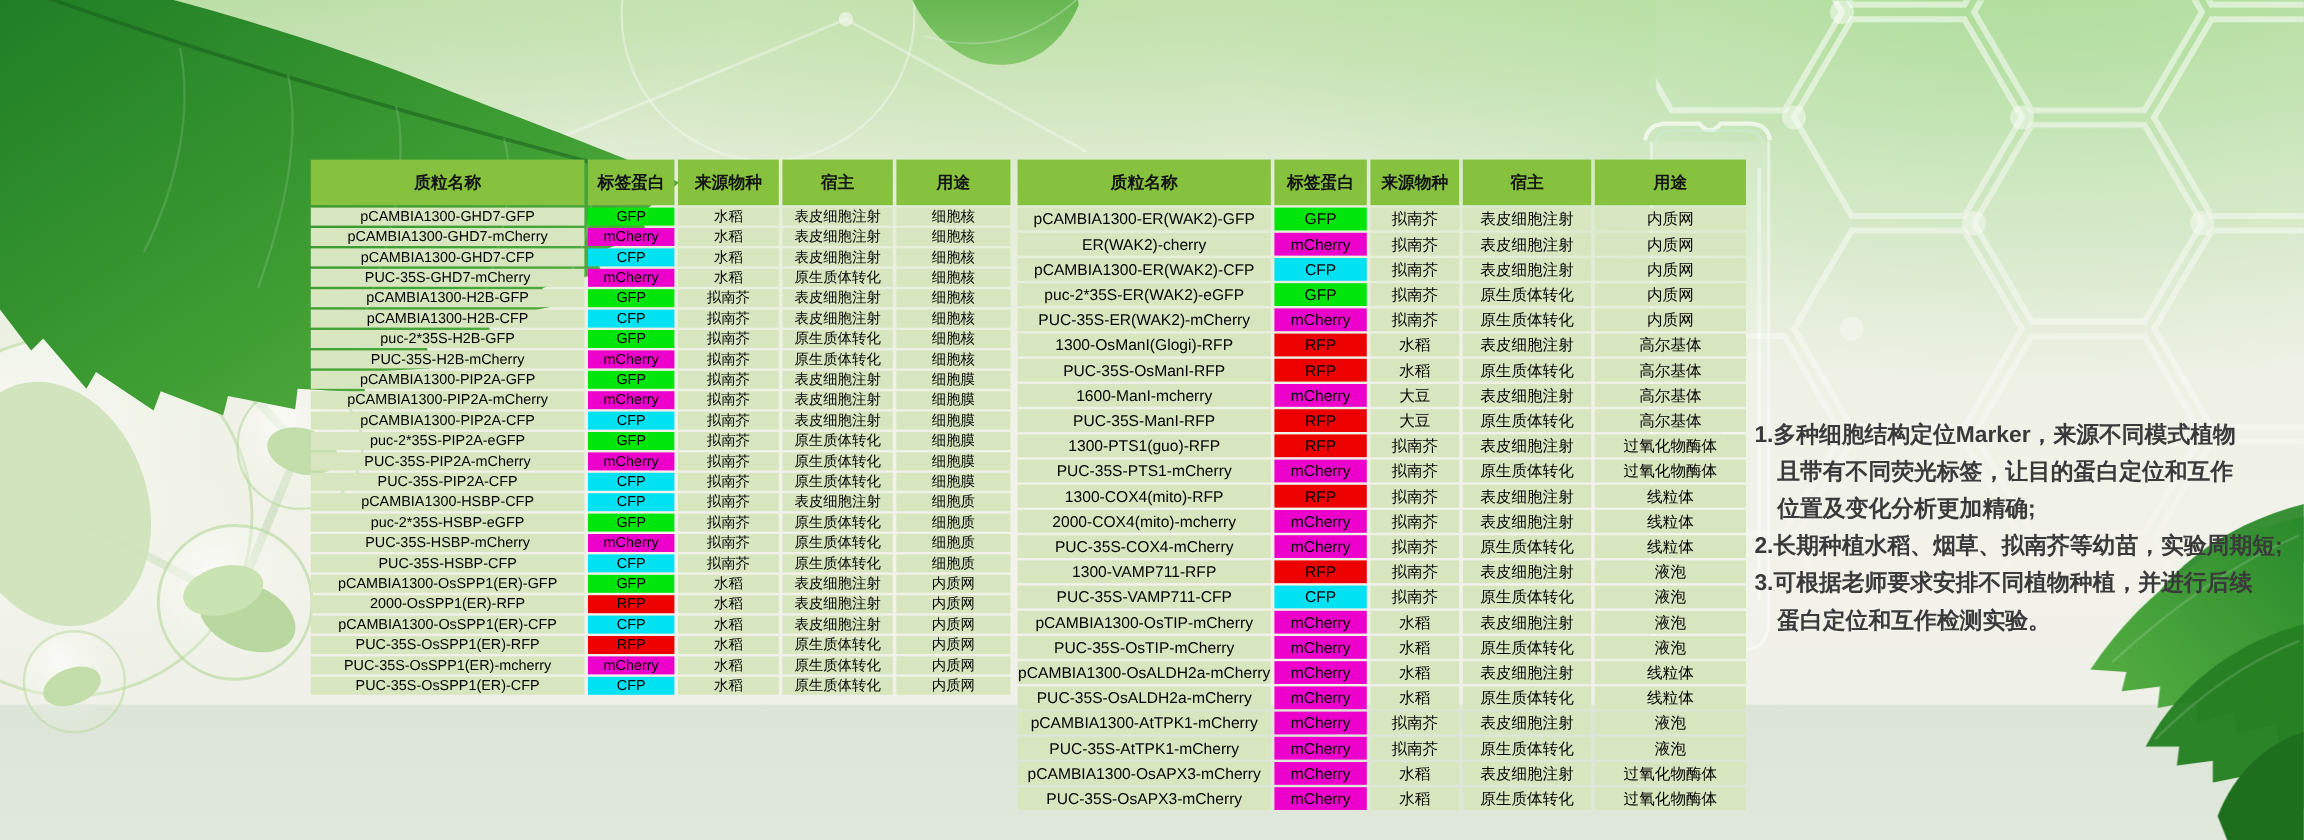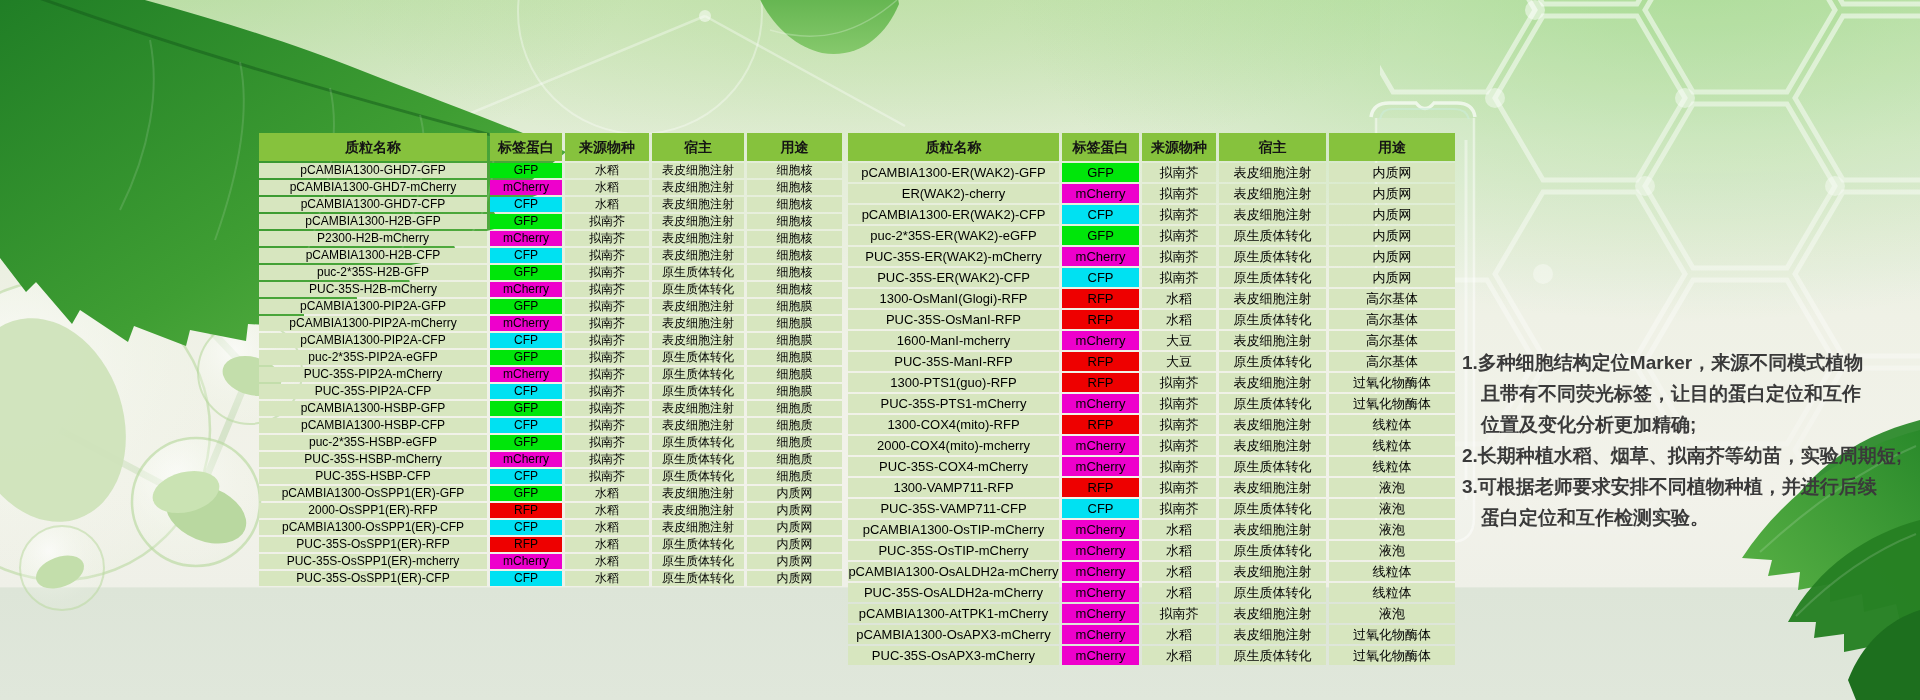--- a/index.html
+++ b/index.html
@@ -8,21 +8,21 @@
     background:
       radial-gradient(ellipse 980px 520px at 88% -6%, rgba(139,211,118,0.55), rgba(139,211,118,0) 70%),
       radial-gradient(ellipse 760px 420px at 8% -10%, rgba(150,205,125,0.42), rgba(150,205,125,0) 65%),
       radial-gradient(ellipse 900px 320px at 46% -4%, rgba(168,214,138,0.38), rgba(168,214,138,0) 62%),
       linear-gradient(180deg,#cde6ba 0%,#e2edd6 20%,#eff1e6 45%,#f2f2ea 70%,#eff0e8 83.8%,#dde5d8 84%,#e0e7db 100%);
   }
   svg.deco{position:absolute;left:0;top:0;z-index:1;}
   table.tbl{position:absolute;top:131px;z-index:3;border-collapse:separate;border-spacing:3px 2px;table-layout:fixed;}
   #table-left{left:256px;width:589px;}
   #table-right{left:845px;width:613px;}
-  .tbl th{height:28px;line-height:25px;font-size:14px;font-weight:bold;color:#141414;background:#86c23d;padding:0;text-align:center;white-space:nowrap;overflow:hidden;}
+  .tbl th{height:38px;line-height:25px;font-size:14px;font-weight:bold;color:#141414;background:#86c23d;padding:0;text-align:center;white-space:nowrap;overflow:hidden;}
   .tbl td{background:#d7e6bf;color:#000;padding:0;text-align:center;vertical-align:middle;white-space:nowrap;overflow:hidden;}
   #table-left td{height:15px;line-height:15px;font-size:12px;}
   #table-right td{height:19px;line-height:19px;font-size:13px;}
   #table-left col:nth-child(1){width:228px}#table-left col:nth-child(2){width:72px}
   #table-left col:nth-child(3){width:84px}#table-left col:nth-child(4){width:92px}
   #table-left col:nth-child(5){width:95px}
   #table-right col:nth-child(1){width:211px}#table-right col:nth-child(2){width:77px}
   #table-right col:nth-child(3){width:74px}#table-right col:nth-child(4){width:107px}
   #table-right col:nth-child(5){width:126px}
   .notes{position:absolute;left:1462px;top:347px;width:470px;z-index:4;font-size:19px;line-height:31px;font-weight:bold;color:#3a3a3a;}
@@ -190,34 +190,34 @@
           <td>细胞核</td>
         </tr>
         <tr>
           <td>pCAMBIA1300-GHD7-CFP</td>
           <td style="background: rgb(0, 225, 242);">CFP</td>
           <td>水稻</td>
           <td>表皮细胞注射</td>
           <td>细胞核</td>
         </tr>
         <tr>
+          <td>PUC-35S-GHD7-mCherry</td>
+          <td style="background: rgb(238, 0, 204);">mCherry</td>
+          <td>水稻</td>
+          <td>原生质体转化</td>
+          <td>细胞核</td>
+        </tr>
+        <tr>
           <td>pCAMBIA1300-H2B-GFP</td>
           <td style="background: rgb(0, 230, 10);">GFP</td>
           <td>拟南芥</td>
           <td>表皮细胞注射</td>
           <td>细胞核</td>
         </tr>
         <tr>
-          <td>P2300-H2B-mCherry</td>
-          <td style="background: rgb(238, 0, 204);">mCherry</td>
-          <td>拟南芥</td>
-          <td>表皮细胞注射</td>
-          <td>细胞核</td>
-        </tr>
-        <tr>
           <td>pCAMBIA1300-H2B-CFP</td>
           <td style="background: rgb(0, 225, 242);">CFP</td>
           <td>拟南芥</td>
           <td>表皮细胞注射</td>
           <td>细胞核</td>
         </tr>
         <tr>
           <td>puc-2*35S-H2B-GFP</td>
           <td style="background: rgb(0, 230, 10);">GFP</td>
           <td>拟南芥</td>
@@ -265,27 +265,20 @@
           <td>拟南芥</td>
           <td>原生质体转化</td>
           <td>细胞膜</td>
         </tr>
         <tr>
           <td>PUC-35S-PIP2A-CFP</td>
           <td style="background: rgb(0, 225, 242);">CFP</td>
           <td>拟南芥</td>
           <td>原生质体转化</td>
           <td>细胞膜</td>
-        </tr>
-        <tr>
-          <td>pCAMBIA1300-HSBP-GFP</td>
-          <td style="background: rgb(0, 230, 10);">GFP</td>
-          <td>拟南芥</td>
-          <td>表皮细胞注射</td>
-          <td>细胞质</td>
         </tr>
         <tr>
           <td>pCAMBIA1300-HSBP-CFP</td>
           <td style="background: rgb(0, 225, 242);">CFP</td>
           <td>拟南芥</td>
           <td>表皮细胞注射</td>
           <td>细胞质</td>
         </tr>
         <tr>
           <td>puc-2*35S-HSBP-eGFP</td>
@@ -400,27 +393,20 @@
           <td>内质网</td>
         </tr>
         <tr>
           <td>PUC-35S-ER(WAK2)-mCherry</td>
           <td style="background: rgb(238, 0, 204);">mCherry</td>
           <td>拟南芥</td>
           <td>原生质体转化</td>
           <td>内质网</td>
         </tr>
         <tr>
-          <td>PUC-35S-ER(WAK2)-CFP</td>
-          <td style="background: rgb(0, 225, 242);">CFP</td>
-          <td>拟南芥</td>
-          <td>原生质体转化</td>
-          <td>内质网</td>
-        </tr>
-        <tr>
           <td>1300-OsManI(Glogi)-RFP</td>
           <td style="background: rgb(238, 0, 0);">RFP</td>
           <td>水稻</td>
           <td>表皮细胞注射</td>
           <td>高尔基体</td>
         </tr>
         <tr>
           <td>PUC-35S-OsManI-RFP</td>
           <td style="background: rgb(238, 0, 0);">RFP</td>
           <td>水稻</td>
@@ -516,20 +502,27 @@
           <td style="background: rgb(238, 0, 204);">mCherry</td>
           <td>水稻</td>
           <td>原生质体转化</td>
           <td>线粒体</td>
         </tr>
         <tr>
           <td>pCAMBIA1300-AtTPK1-mCherry</td>
           <td style="background: rgb(238, 0, 204);">mCherry</td>
           <td>拟南芥</td>
           <td>表皮细胞注射</td>
+          <td>液泡</td>
+        </tr>
+        <tr>
+          <td>PUC-35S-AtTPK1-mCherry</td>
+          <td style="background: rgb(238, 0, 204);">mCherry</td>
+          <td>拟南芥</td>
+          <td>原生质体转化</td>
           <td>液泡</td>
         </tr>
         <tr>
           <td>pCAMBIA1300-OsAPX3-mCherry</td>
           <td style="background: rgb(238, 0, 204);">mCherry</td>
           <td>水稻</td>
           <td>表皮细胞注射</td>
           <td>过氧化物酶体</td>
         </tr>
         <tr>

